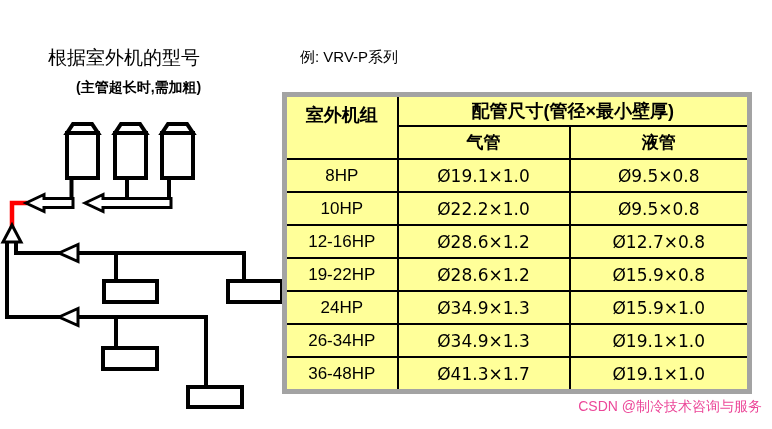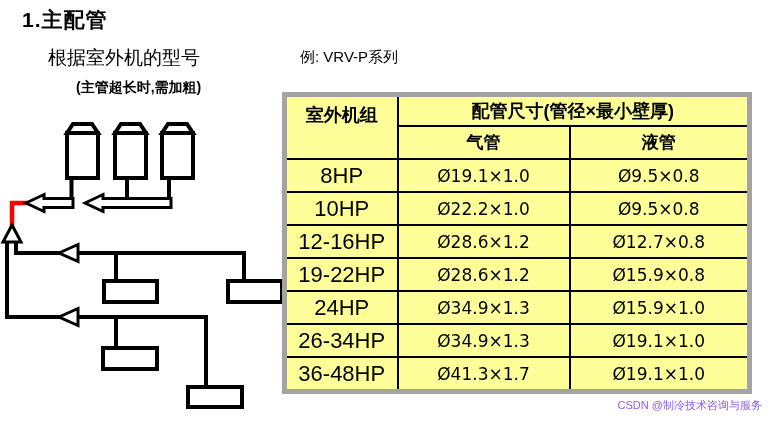--- a/index.html
+++ b/index.html
@@ -2,39 +2,38 @@
 <html><head>
 <meta charset="utf-8">
 <style>
   html,body{margin:0;padding:0;background:#fff;}
   .canvas{position:relative;width:772px;height:429px;background:#ffffff;overflow:hidden;
           font-family:"Liberation Sans","DejaVu Sans",sans-serif;color:#000;}
   .title{position:absolute;left:22px;top:6px;font-size:21px;font-weight:bold;letter-spacing:1px;}
   .subtitle{position:absolute;left:48px;top:45px;font-size:19px;font-weight:normal;}
   .note{position:absolute;left:28px;top:79px;font-size:14px;font-weight:bold;margin-left:48px;}
   .example{position:absolute;left:300px;top:48px;font-size:15px;font-weight:normal;}
-  .watermark{position:absolute;right:10px;top:398px;font-size:11px;color:#8b5cf6;
+  .watermark{position:absolute;right:10px;top:398px;font-size:14px;color:#ec4899;
              text-shadow:1px 1px 0 #ffffff;}
   .diagram-svg{position:absolute;left:0;top:0;}
 
   table.pipes{position:absolute;left:282px;top:92px;width:465px;border-collapse:collapse;
               table-layout:fixed;background:#FFFF99;border:5px solid #a3a3a3;text-align:center;}
   .pipes td{border:2px solid #000;height:31px;padding:0;vertical-align:middle;overflow:hidden;}
   .pipes td.c1h{font-size:18px;font-weight:bold;vertical-align:top;padding-top:6px;}
   .pipes td.sizeh{font-size:18px;font-weight:bold;height:28px;}
   .pipes td.subh{font-size:17px;font-weight:bold;}
-  .pipes td.model{font-size:22px;}
+  .pipes td.model{font-size:17px;}
   .pipes td.val{font-size:17px;font-family:"DejaVu Sans","Liberation Sans",sans-serif;}
 </style>
 </head>
 <body>
 
 <div class="canvas">
 
-  <div class="title">1.主配管</div>
   <div class="subtitle">根据室外机的型号</div>
   <div class="note">(主管超长时,需加粗)</div>
   <div class="example">例: VRV-P系列</div>
 
   <svg class="diagram-svg" width="290" height="429" viewBox="0 0 290 429">
 
     <g fill="#fff" stroke="#000" stroke-width="4">
       <polygon points="67,133 73,124 92,124 98,133"></polygon>
       <rect x="67" y="133" width="31" height="45"></rect>
     </g>

